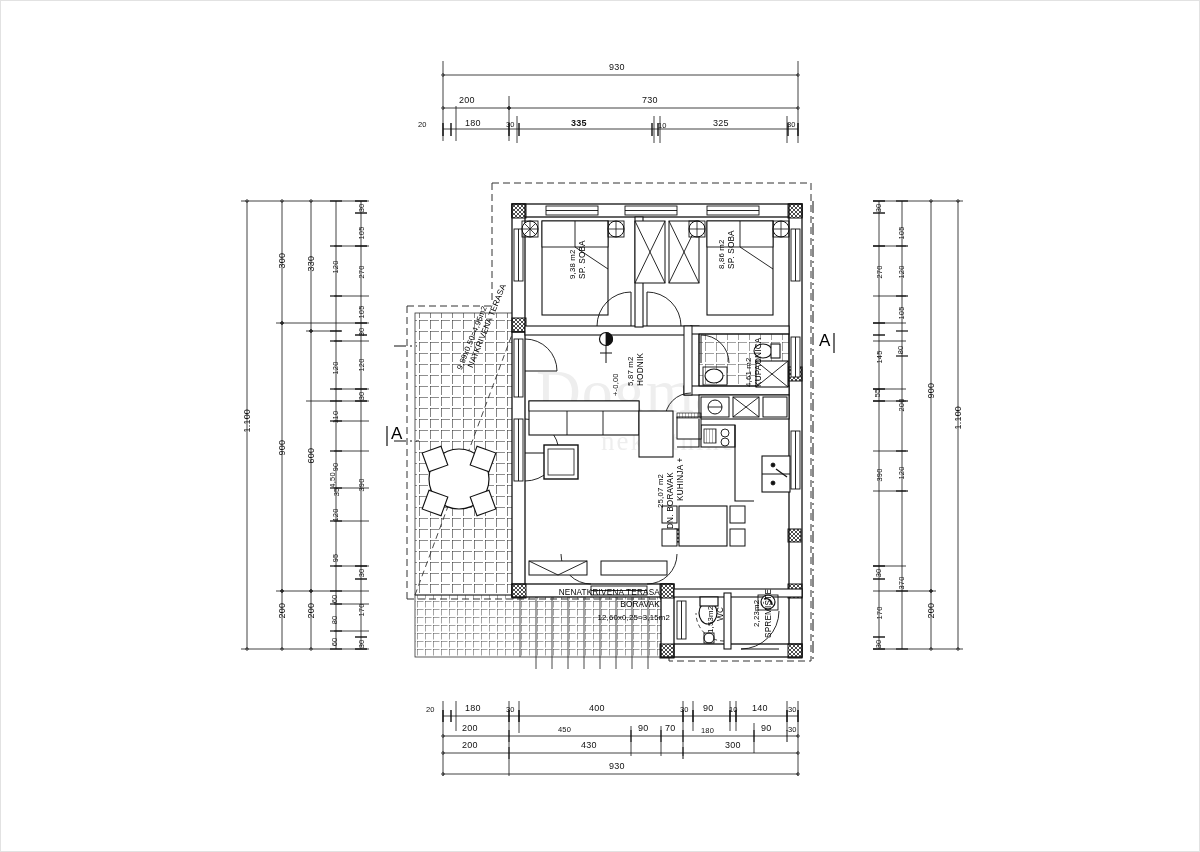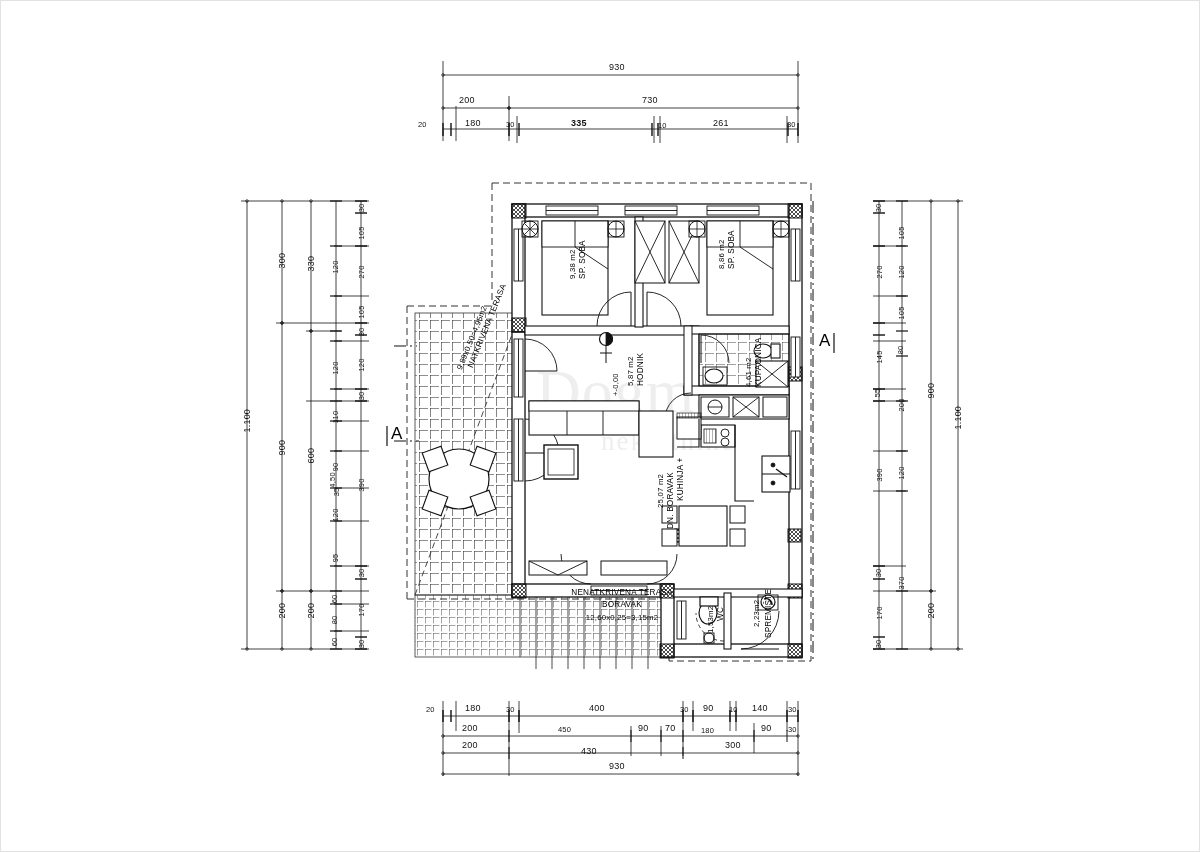--- a/index.html
+++ b/index.html
@@ -12,21 +12,21 @@
   svg{position:absolute;left:0;top:0;width:1200px;height:852px;overflow:visible;}
 
   .lbl{position:absolute;white-space:pre;line-height:1.05;letter-spacing:0.2px;}
   .dim{font-size:9px;color:#111;}
   .dim-s{font-size:7.5px;color:#111;}
   .room{font-size:7.8px;color:#000;}
   .room-b{font-size:8.2px;color:#000;}
   .mark{font-size:17px;color:#000;font-weight:400;}
   .rot90{transform:rotate(-90deg);transform-origin:0 0;}
   .rot90c{transform:rotate(-90deg);transform-origin:50% 50%;}
-  .ctr{text-align:center;padding-left:32px;}
+  .ctr{text-align:right;}
   .watermark{position:absolute;color:rgba(90,90,90,0.10);font-size:62px;
              font-family:"Liberation Serif","DejaVu Serif",serif;letter-spacing:1px;pointer-events:none;}
   .watermark.sub{font-size:27px;letter-spacing:2px;}
 </style>
 </head>
 <body>
 
 <div id="sheet">
 
   <div class="watermark" style="left:535px;top:355px;">Dogma</div>
@@ -501,21 +501,21 @@
   </svg>
 
   <div class="lbl dim" style="left:608px;top:62px;">930</div>
   <div class="lbl dim" style="left:458px;top:95px;">200</div>
   <div class="lbl dim" style="left:641px;top:95px;">730</div>
   <div class="lbl dim-s" style="left:417px;top:120px;">20</div>
   <div class="lbl dim" style="left:464px;top:118px;">180</div>
   <div class="lbl dim-s" style="left:505px;top:120px;">30</div>
   <div class="lbl dim" style="left:570px;top:118px;font-weight:bold;">335</div>
   <div class="lbl dim-s" style="left:657px;top:121px;">10</div>
-  <div class="lbl dim" style="left:712px;top:118px;">261</div>
+  <div class="lbl dim" style="left:712px;top:118px;">325</div>
   <div class="lbl dim-s" style="left:786px;top:120px;">30</div>
 
   <div class="lbl dim-s" style="left:425px;top:705px;">20</div>
   <div class="lbl dim" style="left:464px;top:703px;">180</div>
   <div class="lbl dim-s" style="left:505px;top:705px;">30</div>
   <div class="lbl dim" style="left:588px;top:703px;">400</div>
   <div class="lbl dim-s" style="left:679px;top:705px;">30</div>
   <div class="lbl dim" style="left:702px;top:703px;">90</div>
   <div class="lbl dim-s" style="left:728px;top:705px;">10</div>
   <div class="lbl dim" style="left:751px;top:703px;">140</div>
@@ -523,21 +523,21 @@
 
   <div class="lbl dim" style="left:461px;top:723px;">200</div>
   <div class="lbl dim-s" style="left:557px;top:725px;">450</div>
   <div class="lbl dim" style="left:637px;top:723px;">90</div>
   <div class="lbl dim" style="left:664px;top:723px;">70</div>
   <div class="lbl dim-s" style="left:700px;top:726px;">180</div>
   <div class="lbl dim" style="left:760px;top:723px;">90</div>
   <div class="lbl dim-s" style="left:787px;top:725px;">30</div>
 
   <div class="lbl dim" style="left:461px;top:740px;">200</div>
-  <div class="lbl dim" style="left:580px;top:740px;margin-top:6px;">430</div>
+  <div class="lbl dim" style="left:580px;top:740px;">430</div>
   <div class="lbl dim" style="left:724px;top:740px;">300</div>
   <div class="lbl dim" style="left:608px;top:761px;">930</div>
 
   <div class="lbl dim rot90c" style="left:232px;top:415px;width:30px;text-align:center;">1.100</div>
 
   <div class="lbl dim rot90c" style="left:268px;top:255px;width:28px;text-align:center;">300</div>
   <div class="lbl dim rot90c" style="left:268px;top:442px;width:28px;text-align:center;">900</div>
   <div class="lbl dim rot90c" style="left:268px;top:605px;width:28px;text-align:center;">200</div>
 
   <div class="lbl dim rot90c" style="left:297px;top:258px;width:28px;text-align:center;">330</div>

